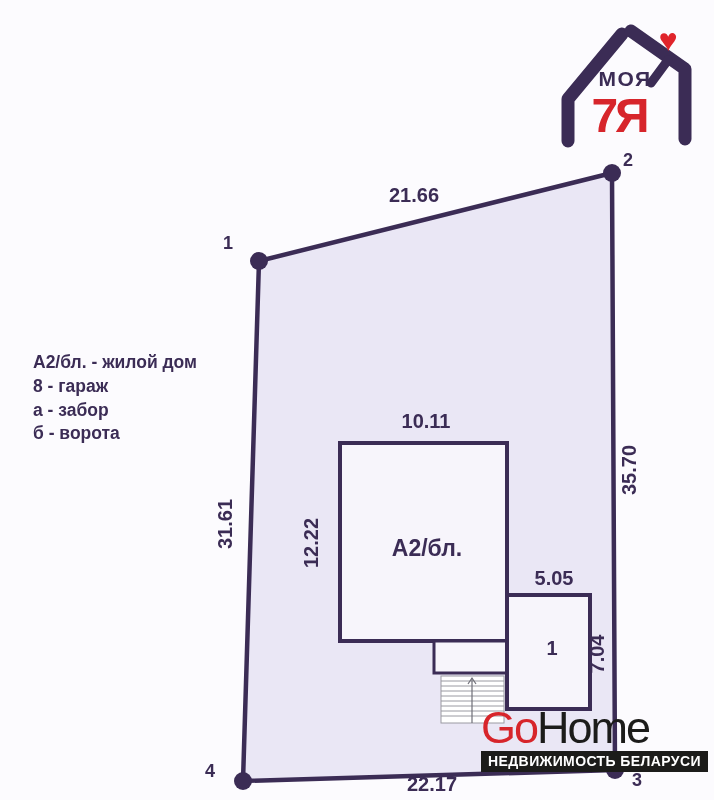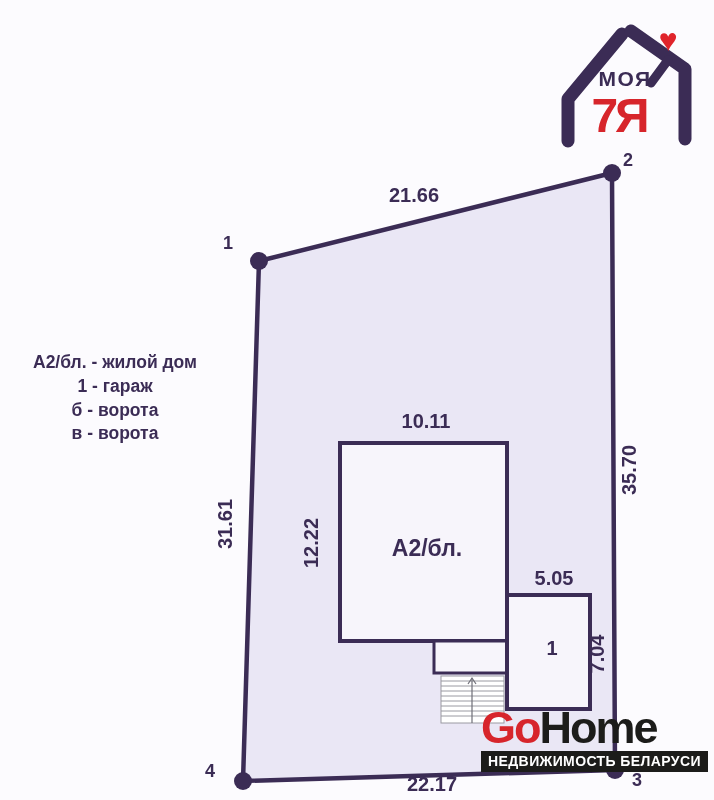--- a/index.html
+++ b/index.html
@@ -14,25 +14,24 @@
   .corner{font-size:18px;}
   .houselbl{font-size:23px;}
   .garagelbl{font-size:20px;}
   .logo-moya{font-size:21px;letter-spacing:1.5px;}
   .logo-7ya{font-size:48px;fill:#d7252b;letter-spacing:-3px;}
   .logo-heart{font-size:32px;fill:#e0242b;}
   .legend{
     position:absolute;left:33px;top:351px;
     color:#3b2c55;font-size:17.5px;font-weight:bold;line-height:23.8px;
     white-space:nowrap;
-    text-align:center;
   }
   .gohome{position:absolute;left:481px;top:706px;z-index:5;}
   .gh-word{
-    font-size:45px;font-weight:bold;letter-spacing:-2px;color:#1c1c1a;
+    font-size:45px;font-weight:normal;letter-spacing:-2px;color:#1c1c1a;
     line-height:44px;white-space:nowrap;
   }
   .gh-go{color:#d7252b;}
   .gh-bar{
     display:inline-block;background:#1c1c1a;color:#ffffff;
     font-size:14px;font-weight:bold;letter-spacing:0.4px;
     padding:2px 7px 3px 7px;margin-top:1px;white-space:nowrap;text-align:right;
   }
 </style>
 </head>
@@ -94,23 +93,23 @@
       <path d="M 631 31 L 685 69 L 685 139" fill="none" stroke="#3b2c55" stroke-width="13" stroke-linecap="round" stroke-linejoin="round"></path>
       <path d="M 668 60 L 651 83" fill="none" stroke="#3b2c55" stroke-width="9" stroke-linecap="round"></path>
       <text class="logo-heart" x="668" y="51" text-anchor="middle">♥</text>
       <text class="logo-moya" x="625" y="86" text-anchor="middle">МОЯ</text>
       <text class="logo-7ya" x="619" y="132" text-anchor="middle">7Я</text>
     </g>
   </svg>
 
   <div class="legend">
     <div>А2/бл. - жилой дом</div>
-    <div>1 - гараж</div>
+    <div>8 - гараж</div>
+    <div>а - забор</div>
     <div>б - ворота</div>
-    <div>в - ворота</div>
   </div>
 
   <div class="gohome">
     <div class="gh-word"><span class="gh-go">Go</span><span>Home</span></div>
     <div class="gh-bar">НЕДВИЖИМОСТЬ БЕЛАРУСИ</div>
   </div>
 
 </div>
 
 </body></html>

